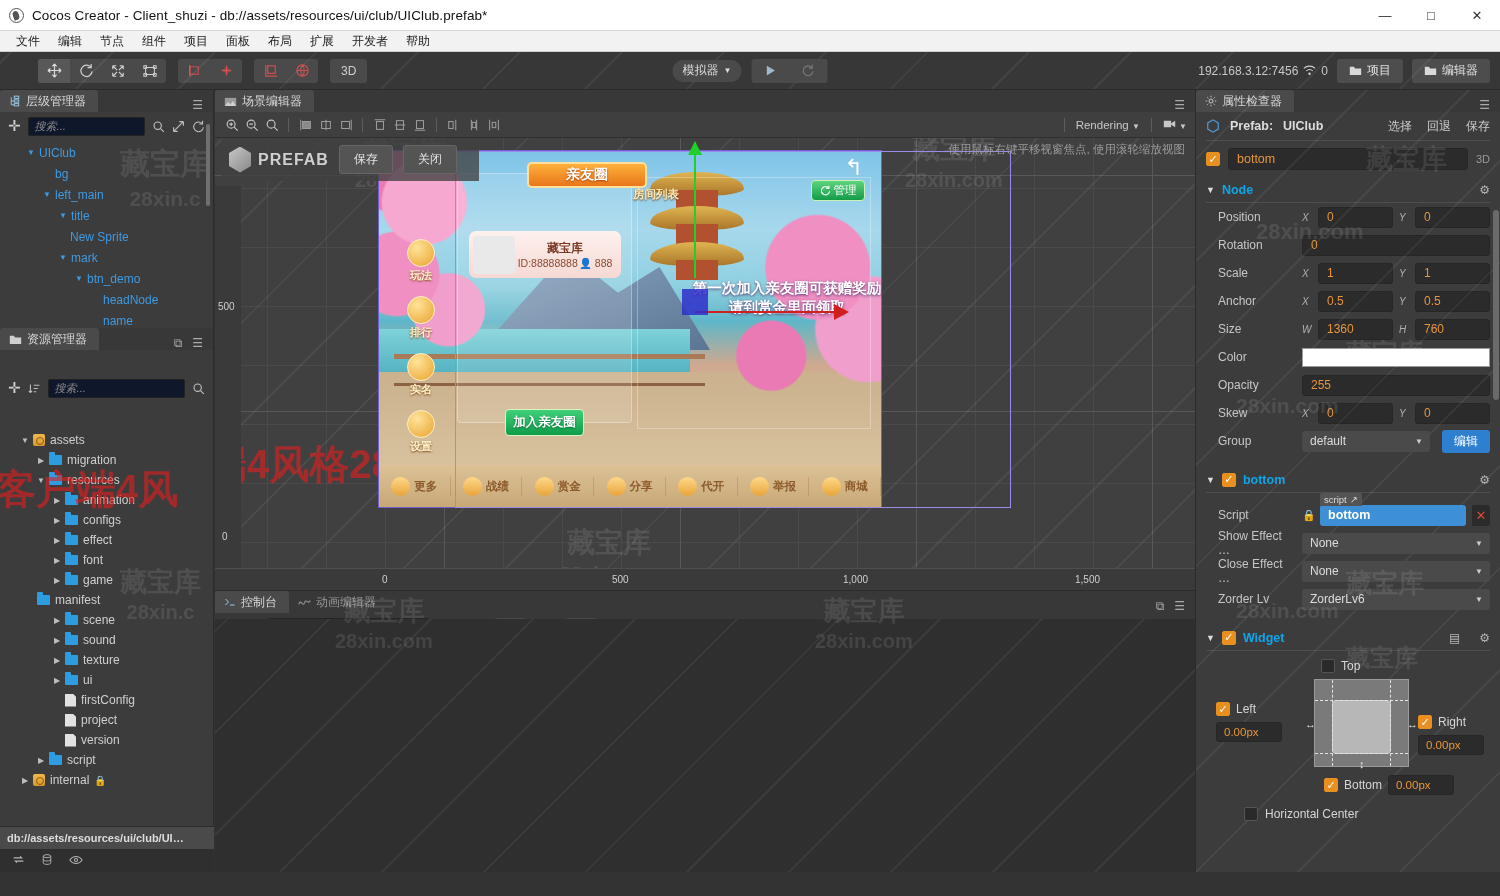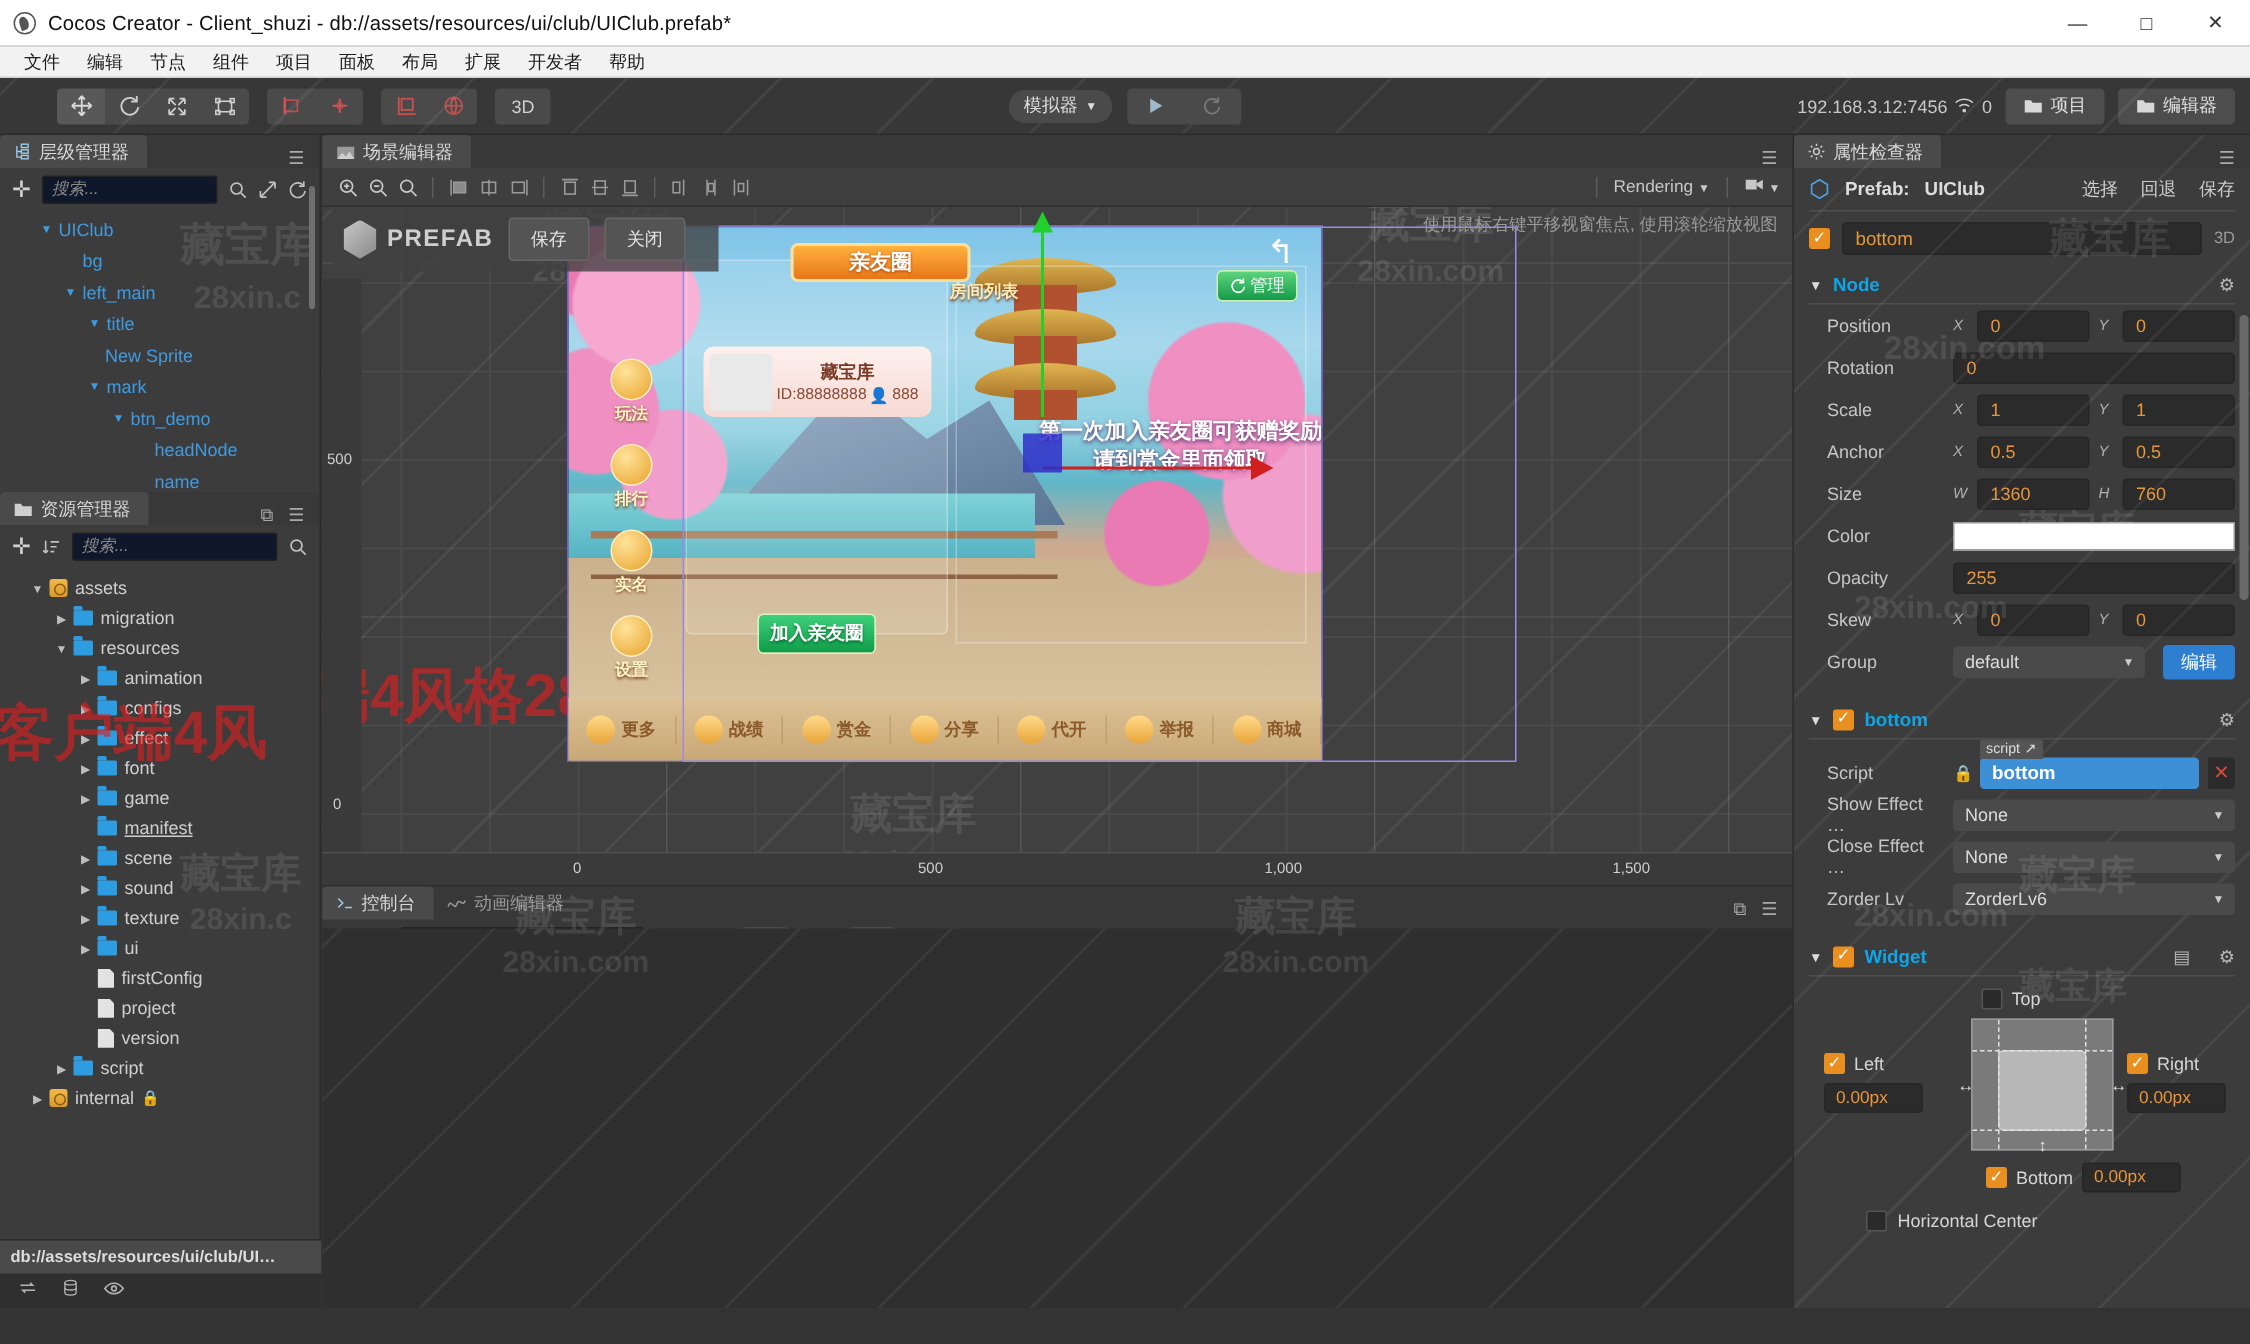--- a/index.html
+++ b/index.html
@@ -60,21 +60,21 @@
     font-size:11px; color:#8a8a8a; padding:0 6px; line-height:17px; font-style:italic; }
   .ico { color:#c0c0c0; display:inline-flex; align-items:center; justify-content:center; }
   .tree { flex:1; overflow:hidden; padding-top:2px; position:relative; }
   .tnode { height:21px; display:flex; align-items:center; font-size:12px; color:#3f9ae0; }
   .tri { width:10px; height:10px; margin-right:3px; color:#3f9ae0; font-size:8px;
     display:inline-flex; align-items:center; justify-content:center; }
   .tri.blank { color:transparent; }
 
   
   .assets { position:absolute; left:0; top:238px; width:214px; bottom:0; background:#3c3c3c;
-    border-right:1px solid #2b2b2b; display:flex; flex-direction:column; }
+    border-right:1px solid #2b2b2b; display:flex; flex-direction:column;gap:24px; }
   .assets .ptab { background:#4a4a4a; }
   .as-tools { height:28px; display:flex; align-items:center; gap:7px; padding:0 8px; }
   .as-tree { flex:1; overflow:hidden; padding-top:4px; }
   .anode { height:20px; display:flex; align-items:center; font-size:12px; color:#cfcfcf; padding-left:4px; }
   .folder { width:13px; height:10px; background:#2e9ce0; border-radius:1px; margin-right:5px;
     position:relative; flex:0 0 auto; }
   .folder:before{ content:""; position:absolute; left:0; top:-3px; width:6px;height:3px;
     background:#2e9ce0; border-radius:1px 1px 0 0; }
   .db { width:12px;height:12px; margin-right:5px; border-radius:2px;
     background:linear-gradient(#f2b84b,#d99a2b); flex:0 0 auto; position:relative;}
@@ -242,21 +242,21 @@
   .widget-box { position:relative; height:175px; margin-top:6px; }
   .wg-top { position:absolute; left:125px; top:2px; display:flex; align-items:center; gap:6px; }
   .wg-lbl{ font-size:12px; color:#d6d6d6; }
   .wg-diagram{ position:absolute; left:118px; top:22px; width:95px; height:88px;
     background:#7a7a7a; border:1px solid #9a9a9a; }
   .wg-inner{ position:absolute; left:17px; top:20px; right:17px; bottom:12px;
     background:#b7b7b7; border:1px solid #cfcfcf; border-radius:4px; }
   .wg-dash-v{ position:absolute; top:0; bottom:0; width:0; border-left:1px dashed #e2e2e2; }
   .wg-dash-h{ position:absolute; left:0; right:0; height:0; border-top:1px dashed #e2e2e2; }
   .wg-left{ position:absolute; left:20px; top:45px; }
-  .wg-right{ position:absolute; left:222px; top:45px; }
+  .wg-right{ position:absolute; left:222px; top:58px; }
   .wg-bottom{ position:absolute; left:128px; top:118px; display:flex; align-items:center; gap:6px; }
   .wg-fld{ height:20px; background:#2b2b2b; border:1px solid #262626; border-radius:3px;
     color:#e8963b; font-size:11.5px; display:flex; align-items:center; padding:0 7px; width:66px; }
   .wg-hc{ position:absolute; left:48px; top:150px; display:flex; align-items:center; gap:7px; }
   .arrow-ico{ position:absolute; color:#e0e0e0; font-size:11px; }
 
   .scrollbar{ position:absolute; right:1px; top:120px; width:6px; height:190px;
     background:#6a6a6a; border-radius:3px; }
 
   
@@ -549,21 +549,21 @@
           <div class="anode" style="padding-left: 52px;">
             <span class="tri" style="color: rgb(189, 189, 189);">▶</span>
             <span class="folder"></span>
             <span>font</span>
           </div>
           <div class="anode" style="padding-left: 52px;">
             <span class="tri" style="color: rgb(189, 189, 189);">▶</span>
             <span class="folder"></span>
             <span>game</span>
           </div>
-          <div class="anode" style="padding-left: 52px; text-decoration: underline;">
+          <div class="anode" style="padding-left: 24px;">
             <span class="tri blank" style="color: rgb(189, 189, 189);"></span>
             <span class="folder"></span>
             <span>manifest</span>
           </div>
           <div class="anode" style="padding-left: 52px;">
             <span class="tri" style="color: rgb(189, 189, 189);">▶</span>
             <span class="folder"></span>
             <span>scene</span>
           </div>
           <div class="anode" style="padding-left: 52px;">

